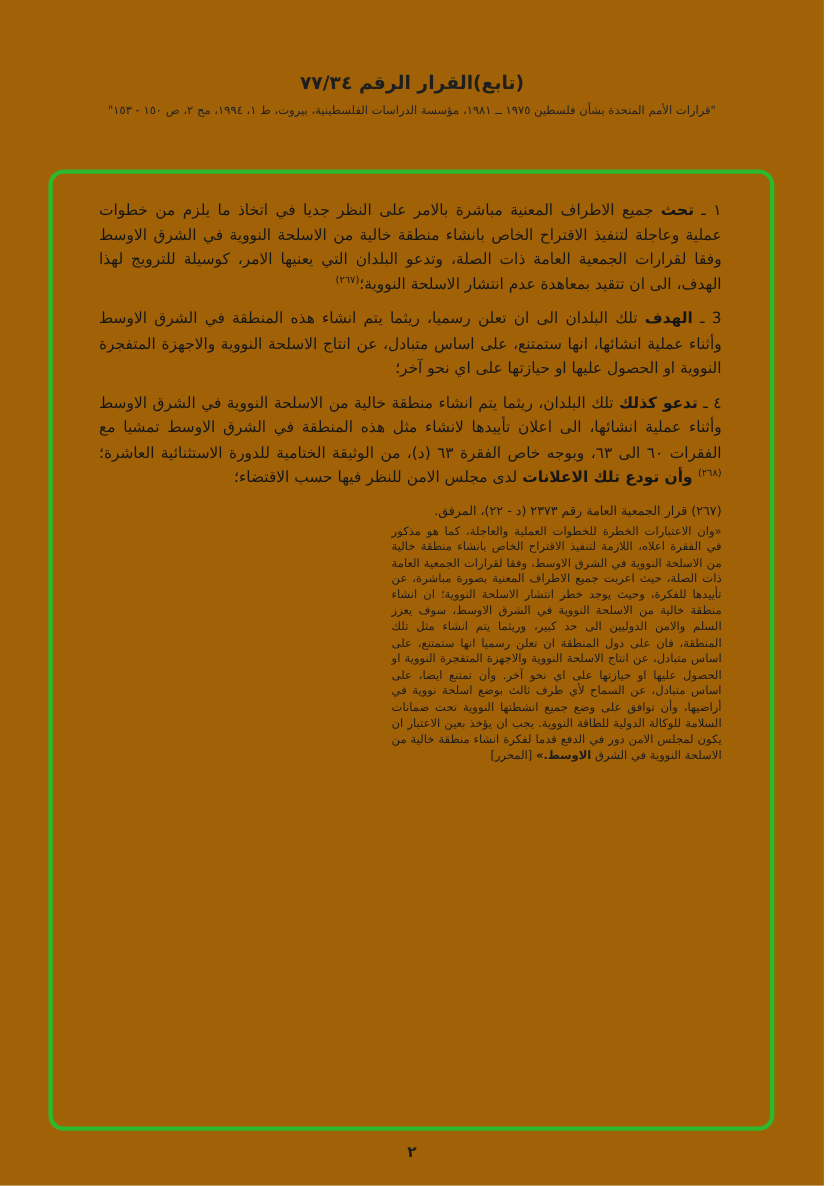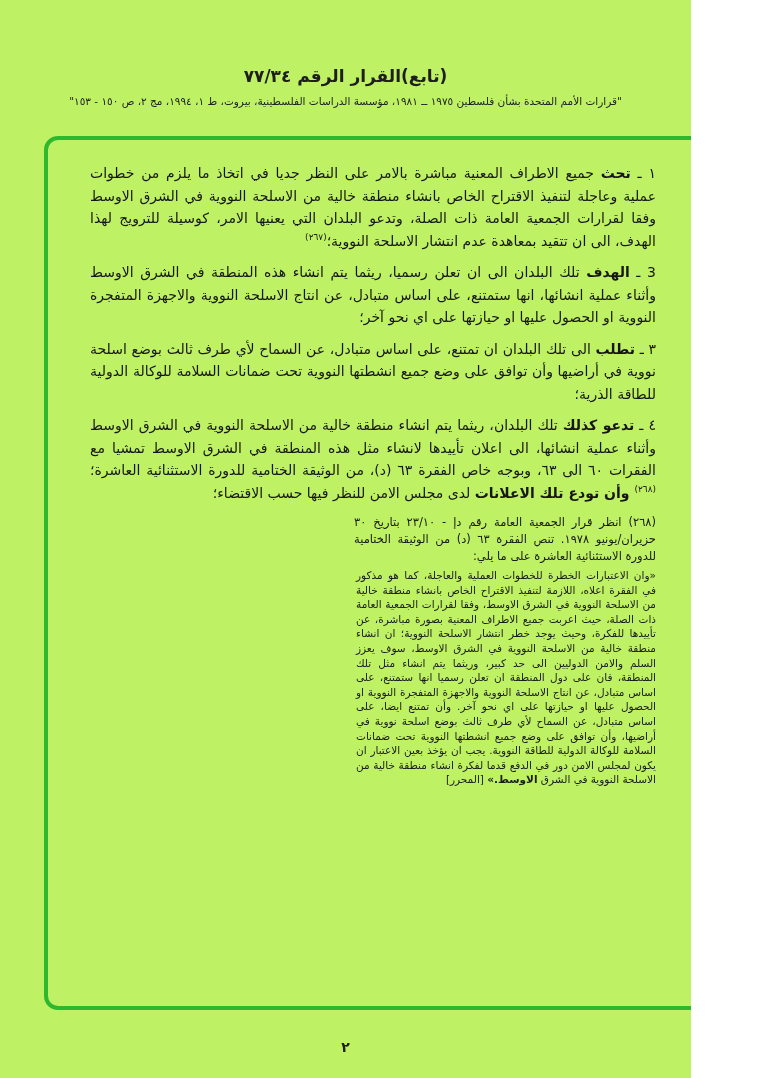--- a/index.html
+++ b/index.html
@@ -4,23 +4,23 @@
 <style>
   html, body {
     margin: 0;
     padding: 0;
     background: #ffffff;
     font-family: "DejaVu Sans", sans-serif;
     color: #1e1e1e;
   }
   .page {
     position: relative;
-    width: 691px;
+    width: 749px;
     height: 1078px;
-    background: #bef264;
+    background: #a16207;
     overflow: hidden;
   }
   .doc-header {
     position: absolute;
     top: 66px;
     left: 0;
     right: 0;
     text-align: center;
     direction: rtl;
   }
@@ -31,21 +31,21 @@
     letter-spacing: 0.3px;
   }
   .subtitle {
     margin-top: 9px;
     font-size: 10.5px;
     color: #222;
   }
   .green-box {
     position: absolute;
     left: 44px;
-    top: 136px;
+    top: 154px;
     width: 660px;
     height: 874px;
     box-sizing: border-box;
     border: 4px solid #2eb82e;
     border-radius: 14px;
     padding: 22px 44px 14px 42px;
     direction: rtl;
     overflow: hidden;
   }
   .main-text {
@@ -100,26 +100,25 @@
   <header class="doc-header">
     <h1 class="title" dir="rtl">(تابع)القرار الرقم ٧٧/٣٤</h1>
     <div class="subtitle" dir="rtl">"قرارات الأمم المتحدة بشأن فلسطين ١٩٧٥ ــ ١٩٨١، مؤسسة الدراسات الفلسطينية، بيروت، ط ١، ١٩٩٤، مج ٢، ص ١٥٠ - ١٥٣"</div>
   </header>
 
   <div class="green-box" style="border-color: rgb(46, 184, 46);">
 
     <div class="main-text" dir="rtl">
         <p class="para"><span>١ ـ </span><span class="b">تحث</span><span> جميع الاطراف المعنية مباشرة بالامر على النظر جديا في اتخاذ ما يلزم من خطوات عملية وعاجلة لتنفيذ الاقتراح الخاص بانشاء منطقة خالية من الاسلحة النووية في الشرق الاوسط وفقا لقرارات الجمعية العامة ذات الصلة، وتدعو البلدان التي يعنيها الامر، كوسيلة للترويج لهذا الهدف، الى ان تتقيد بمعاهدة عدم انتشار الاسلحة النووية؛</span><span class="sup">(٢٦٧)</span></p>
         <p class="para"><span>3 ـ </span><span class="b">الهدف</span><span> تلك البلدان الى ان تعلن رسميا، ريثما يتم انشاء هذه المنطقة في الشرق الاوسط وأثناء عملية انشائها، انها ستمتنع، على اساس متبادل، عن انتاج الاسلحة النووية والاجهزة المتفجرة النووية او الحصول عليها او حيازتها على اي نحو آخر؛</span></p>
-        <p class="para"><span>٣ ـ </span><span class="b">تطلب</span><span> الى تلك البلدان ان تمتنع، على اساس متبادل، عن السماح لأي طرف ثالث بوضع اسلحة نووية في أراضيها وأن توافق على وضع جميع انشطتها النووية تحت ضمانات السلامة للوكالة الدولية للطاقة الذرية؛</span></p>
         <p class="para"><span>٤ ـ </span><span class="b">تدعو كذلك</span><span> تلك البلدان، ريثما يتم انشاء منطقة خالية من الاسلحة النووية في الشرق الاوسط وأثناء عملية انشائها، الى اعلان تأييدها لانشاء مثل هذه المنطقة في الشرق الاوسط تمشيا مع الفقرات ٦٠ الى ٦٣، وبوجه خاص الفقرة ٦٣ (د)، من الوثيقة الختامية للدورة الاستثنائية العاشرة؛</span><span class="sup">(٢٦٨)</span><span class="b"> وأن تودع تلك الاعلانات</span><span> لدى مجلس الامن للنظر فيها حسب الاقتضاء؛</span></p>
       </div>
 
     <div class="footnotes" dir="rtl">
-        <div class="footnote"><span>(٢٦٨) </span><span>انظر قرار الجمعية العامة رقم دإ - ٢٣/١٠ بتاريخ ٣٠ حزيران/يونيو ١٩٧٨. تنص الفقرة ٦٣ (د) من الوثيقة الختامية للدورة الاستثنائية العاشرة على ما يلي:</span></div>
+        <div class="footnote"><span>(٢٦٧) </span><span>قرار الجمعية العامة رقم ٢٣٧٣ (د - ٢٢)، المرفق.</span></div>
       </div>
 
     <div class="quote-block" dir="rtl"><span>«وان الاعتبارات الخطرة للخطوات العملية والعاجلة، كما هو مذكور في الفقرة اعلاه، اللازمة لتنفيذ الاقتراح الخاص بانشاء منطقة خالية من الاسلحة النووية في الشرق الاوسط، وفقا لقرارات الجمعية العامة ذات الصلة، حيث اعربت جميع الاطراف المعنية بصورة مباشرة، عن تأييدها للفكرة، وحيث يوجد خطر انتشار الاسلحة النووية؛ ان انشاء منطقة خالية من الاسلحة النووية في الشرق الاوسط، سوف يعزز السلم والامن الدوليين الى حد كبير، وريثما يتم انشاء مثل تلك المنطقة، فان على دول المنطقة ان تعلن رسميا انها ستمتنع، على اساس متبادل، عن انتاج الاسلحة النووية والاجهزة المتفجرة النووية او الحصول عليها او حيازتها على اي نحو آخر. وأن تمتنع ايضا، على اساس متبادل، عن السماح لأي طرف ثالث بوضع اسلحة نووية في أراضيها، وأن توافق على وضع جميع انشطتها النووية تحت ضمانات السلامة للوكالة الدولية للطاقة النووية. يجب ان يؤخذ بعين الاعتبار ان يكون لمجلس الامن دور في الدفع قدما لفكرة انشاء منطقة خالية من الاسلحة النووية في الشرق </span><span class="b">الاوسط.»</span><span> [المحرر]</span></div>
 
   </div>
 
   <footer class="page-footer">
     <span class="page-num">٢</span>
   </footer>
 

